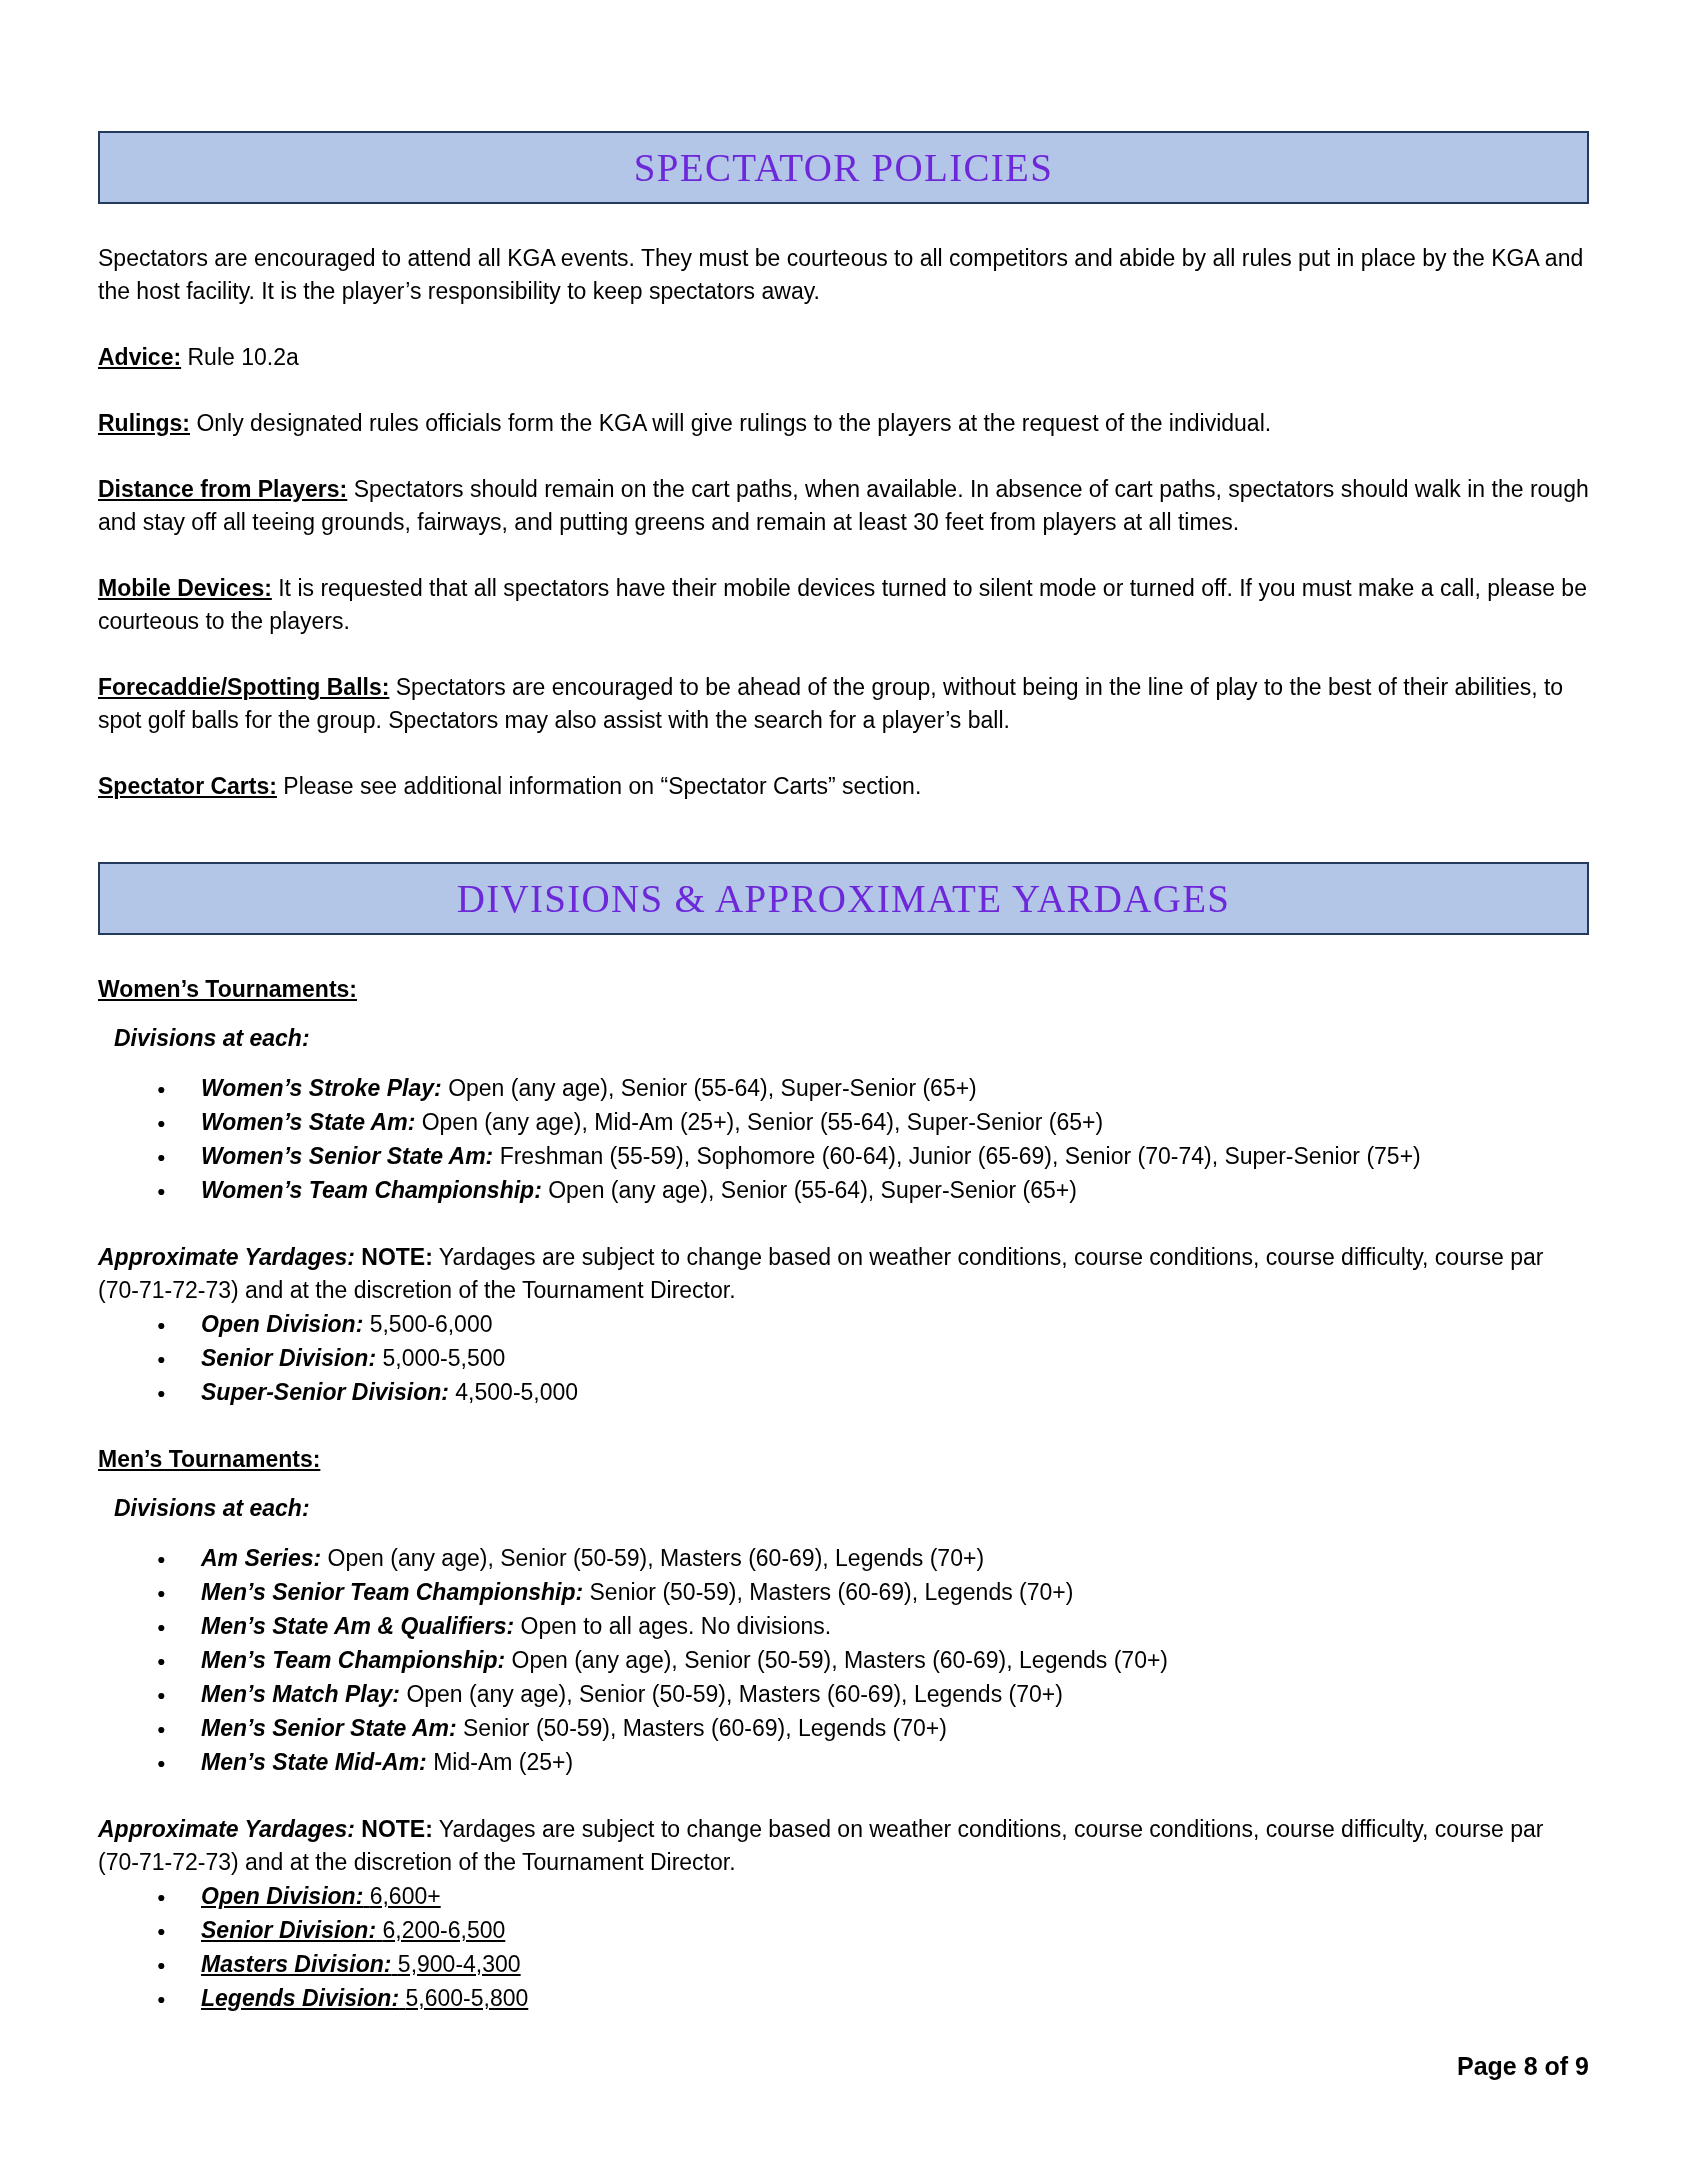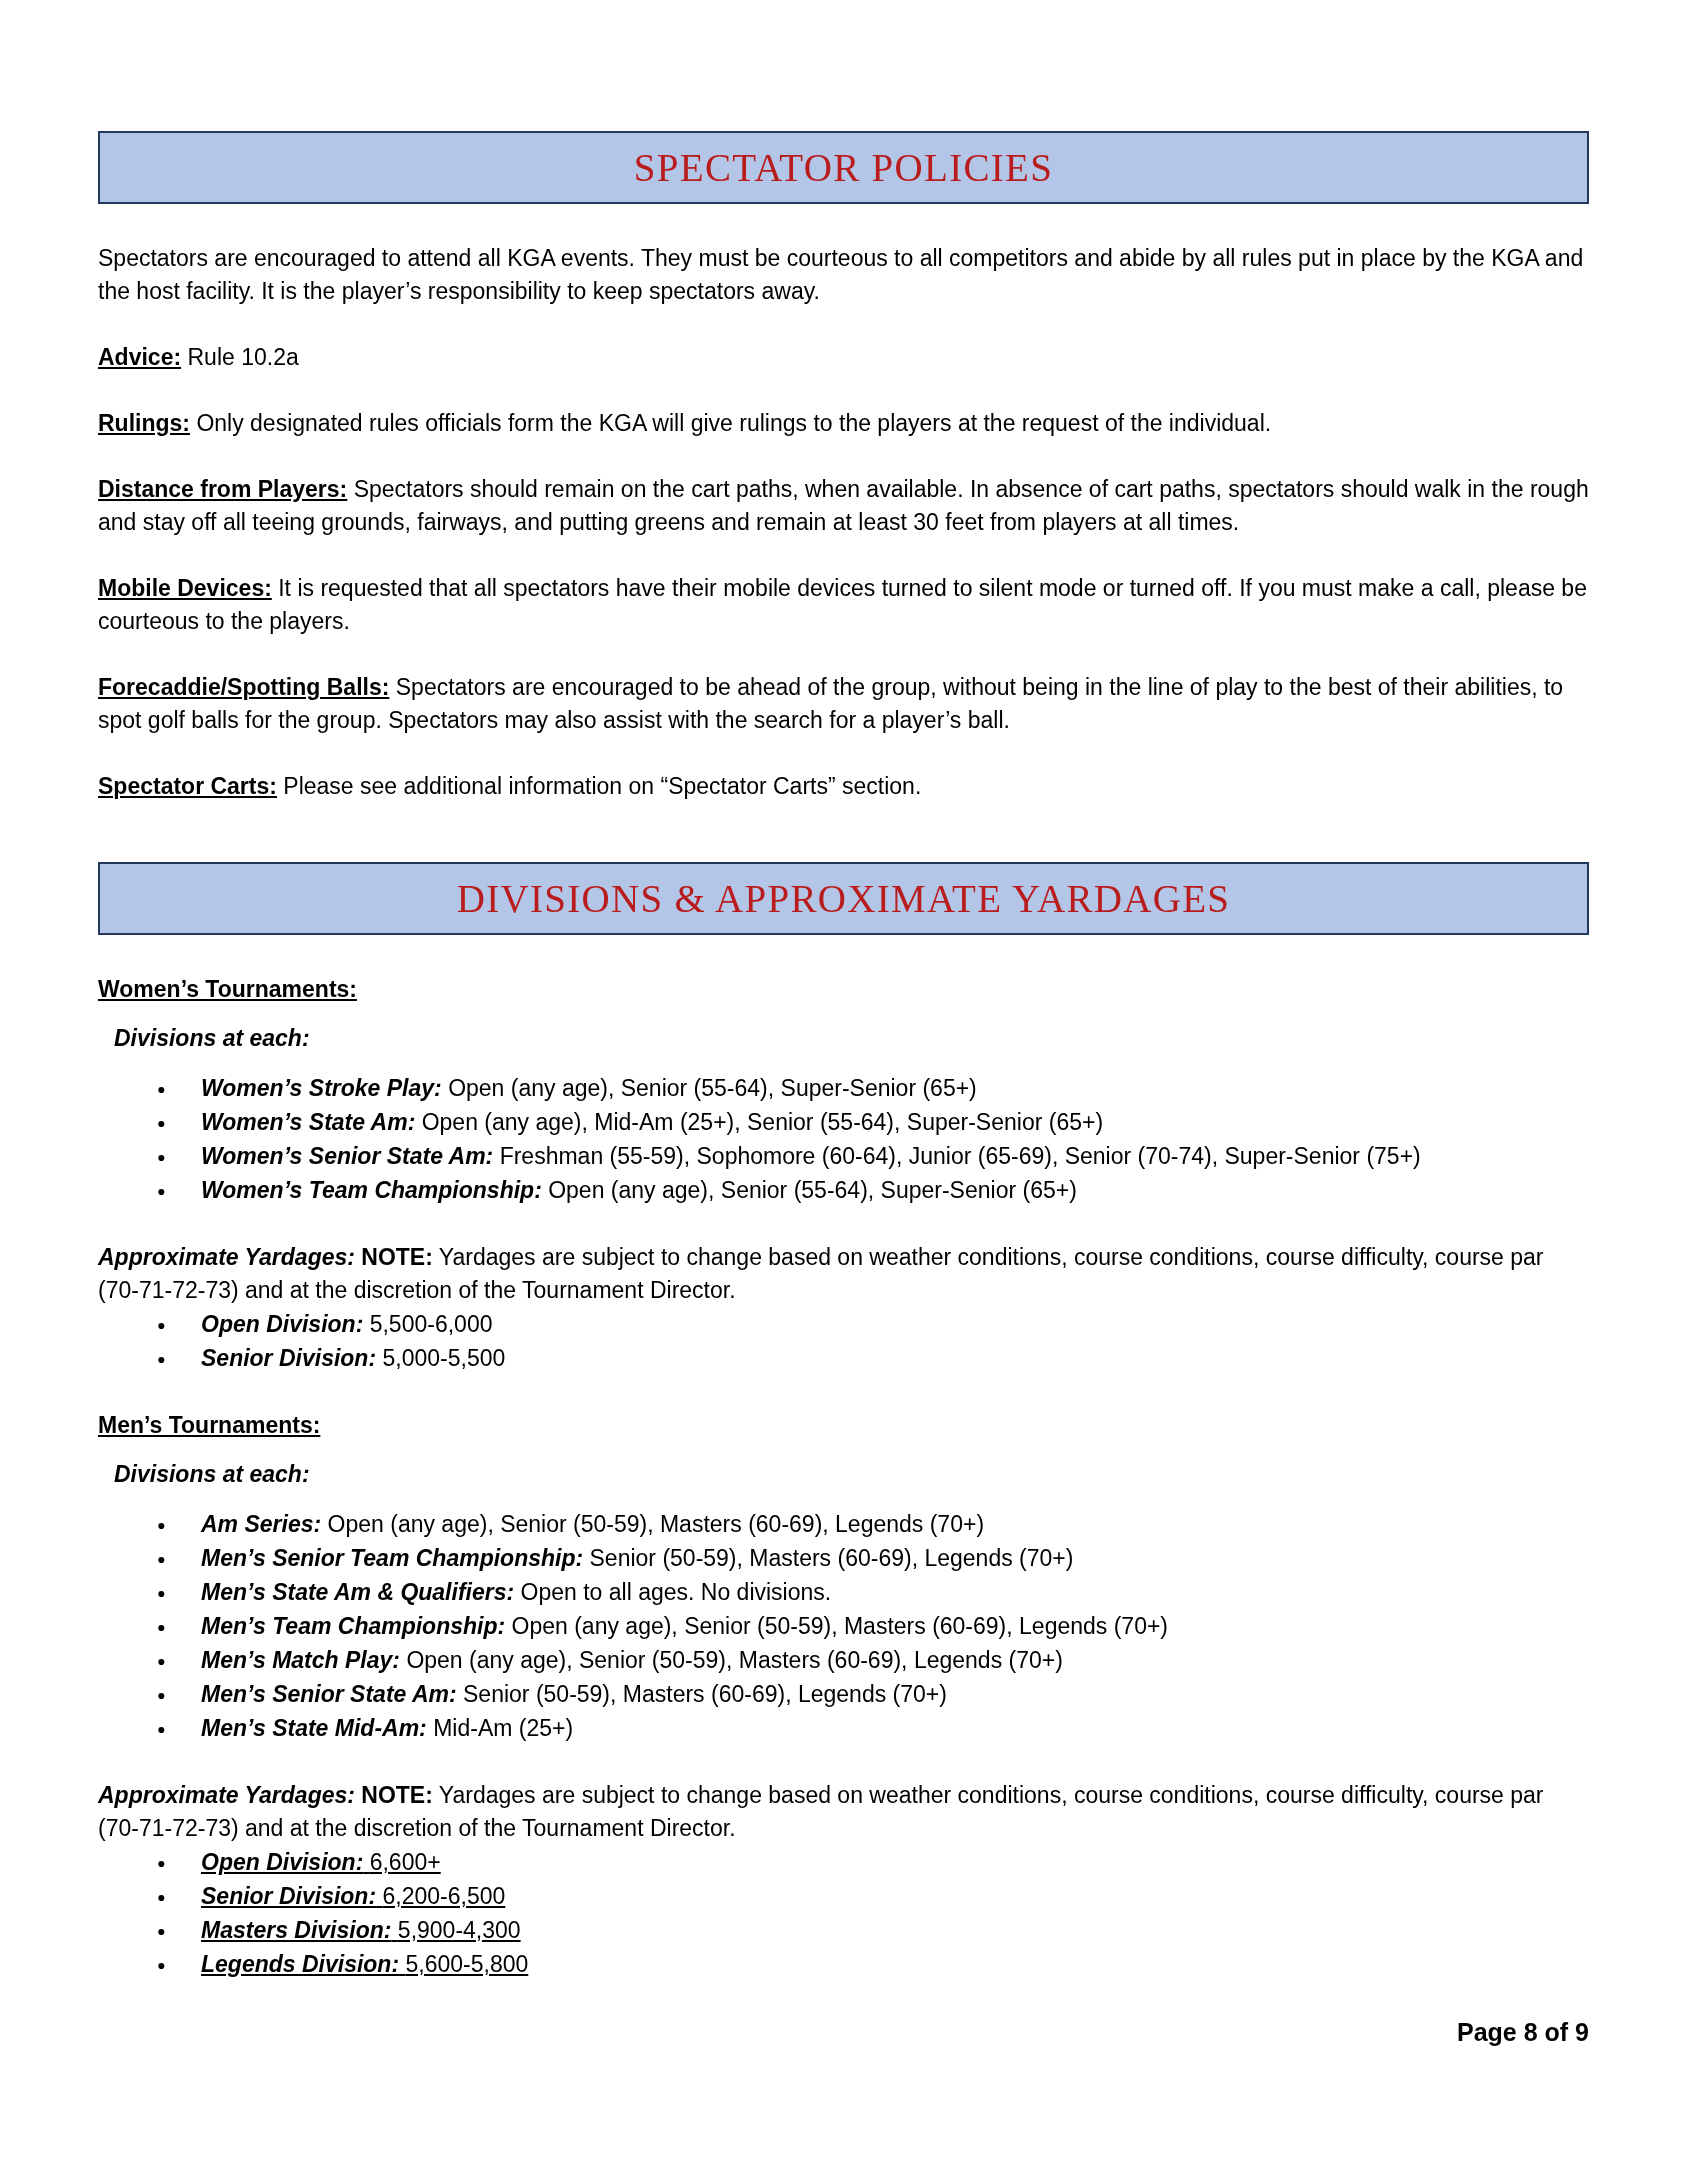--- a/index.html
+++ b/index.html
@@ -30,21 +30,21 @@
     border: 2.5px solid #24395e;
     display: flex;
     align-items: center;
     justify-content: center;
     margin: 0 0 38px 0;
   }
   .banner-title {
     font-family: "Liberation Serif", serif;
     font-size: 39px;
     letter-spacing: 1.3px;
-    color: #b91c1c;
+    color: #6d28d9;
     white-space: nowrap;
   }
   .banner2 {
     margin-top: 59px;
   }
   .para {
     margin: 0 0 33px 0;
   }
   .lbl-u {
     font-weight: bold;
@@ -163,20 +163,24 @@
   </p>
   <ul class="bullets">
     <li>
       <span class="lbl-bi">Open Division:</span>
       <span>5,500-6,000</span>
     </li>
     <li>
       <span class="lbl-bi">Senior Division:</span>
       <span>5,000-5,500</span>
     </li>
+    <li>
+      <span class="lbl-bi">Super-Senior Division:</span>
+      <span>4,500-5,000</span>
+    </li>
   </ul>
 
   <p class="heading-u">Men’s Tournaments:</p>
   <p class="sub-bi">Divisions at each:</p>
   <ul class="bullets">
     <li>
       <span class="lbl-bi">Am Series:</span>
       <span>Open (any age), Senior (50-59), Masters (60-69), Legends (70+)</span>
     </li>
     <li>

